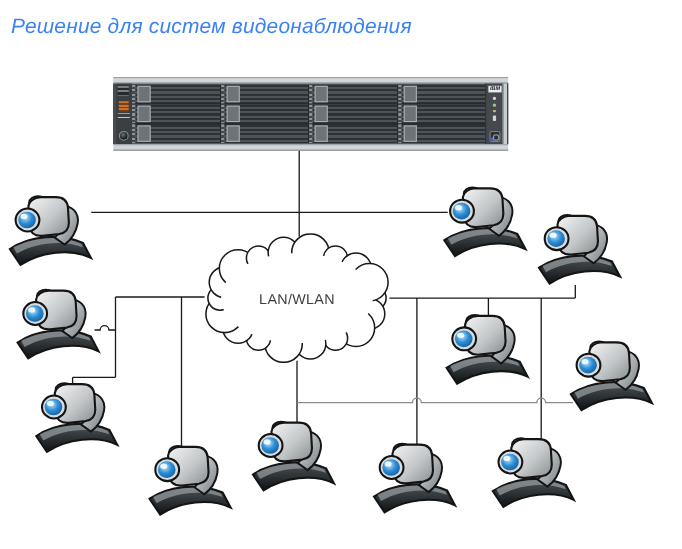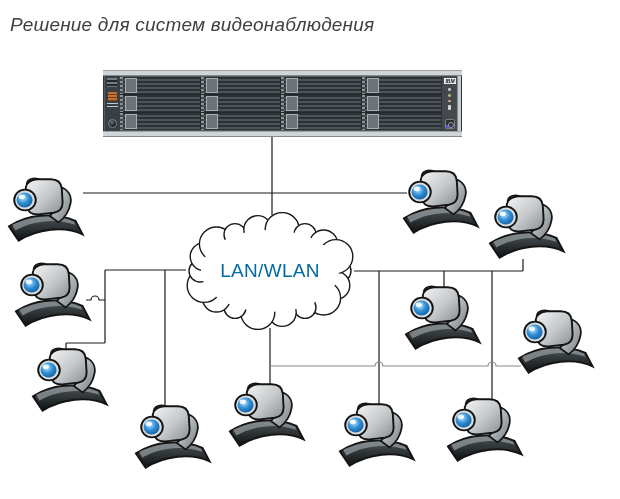--- a/index.html
+++ b/index.html
@@ -1,19 +1,19 @@
 <!DOCTYPE html>
 <html><head>
 <meta charset="utf-8">
 <style>
   html,body{margin:0;padding:0;background:#ffffff;}
   .stage{position:relative;width:620px;height:499px;background:#fff;overflow:hidden;
          font-family:"Liberation Sans","DejaVu Sans",sans-serif;}
   .page-title{position:absolute;left:10px;top:13px;margin:0;font-size:19px;line-height:24px;
-              font-style:italic;font-weight:400;color:#404040;letter-spacing:.2px;white-space:nowrap;}
+              font-style:italic;font-weight:400;color:#3b82f6;letter-spacing:.2px;white-space:nowrap;}
   
   #wires{position:absolute;left:0;top:0;pointer-events:none;}
   
   .server{position:absolute;left:103px;top:70px;width:359px;height:67px;}
   .rail{position:absolute;left:0;right:0;height:6px;background:#d0d5d8;
         border-top:1px solid #9ba1a5;border-bottom:1px solid #82888c;box-sizing:border-box;}
   .rail.top{top:0}.rail.bottom{bottom:0}
   .srv-body{position:absolute;left:0;right:0;top:6px;bottom:6px;background:#565b5f;
             border-left:1px solid #2e3337;border-right:1px solid #2e3337;box-sizing:border-box;}
   .panel-left{position:absolute;left:1px;top:0;bottom:0;width:15px;background:#3a3f43;}
@@ -47,21 +47,21 @@
         grid-template-columns:repeat(4,1fr);grid-template-rows:repeat(3,1fr);gap:1px;background:#23282b;}
   .tray{position:relative;background:repeating-linear-gradient(180deg,#2c3135 0 2px,#4e5357 2px 4px);}
   .tray .dots{position:absolute;left:0;top:0;bottom:0;width:3px;
         background:repeating-linear-gradient(180deg,#8d9397 0 2px,#44494d 2px 4px);}
   .tray .handle{position:absolute;left:5px;top:1px;bottom:1px;width:12px;background:#6d7377;
         border:1px solid #a8aeb2;box-sizing:border-box;}
   
   .cloud{position:absolute;left:183px;top:212px;width:174px;height:118px;}
   .cloud svg{position:absolute;inset:0;}
   .cloud-label{position:absolute;inset:0;display:flex;align-items:center;justify-content:center;
-        font-size:19px;color:#0369a1;letter-spacing:.3px;}
+        font-size:13px;color:#404040;letter-spacing:.3px;}
   
   .camera{position:absolute;width:80px;height:72px;}
   .camera svg{width:100%;height:100%;display:block;}
 </style>
 </head>
 <body>
 
 <div class="stage">
 
   <h1 class="page-title">Решение для систем видеонаблюдения</h1>

